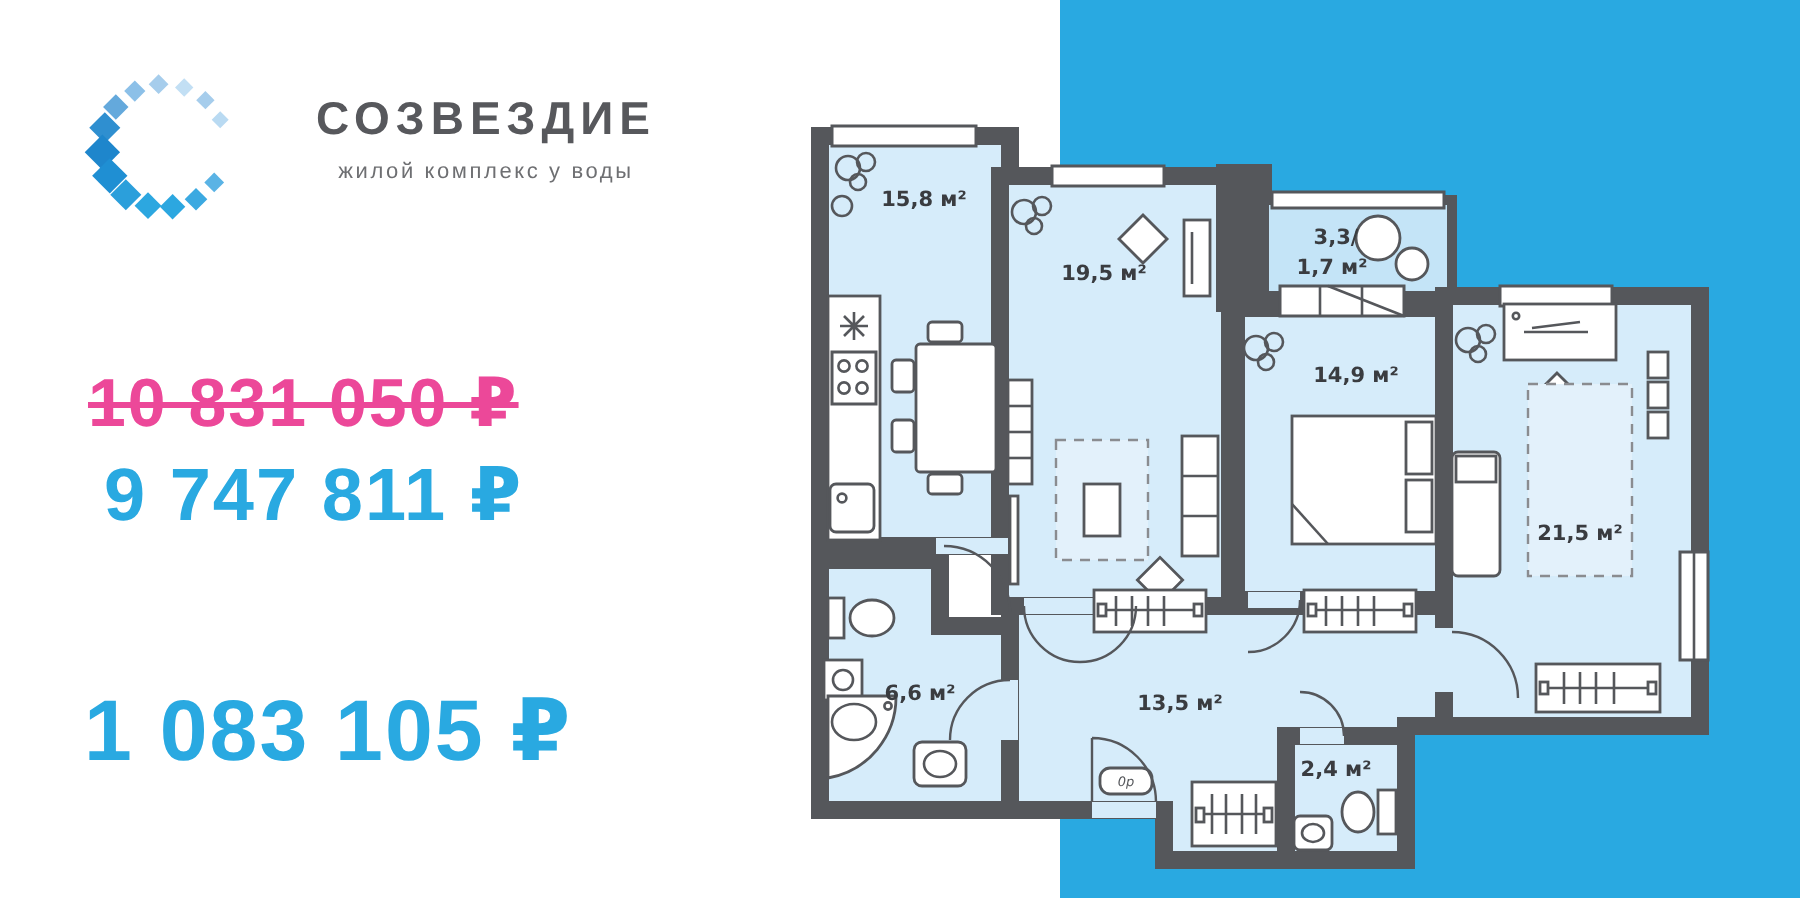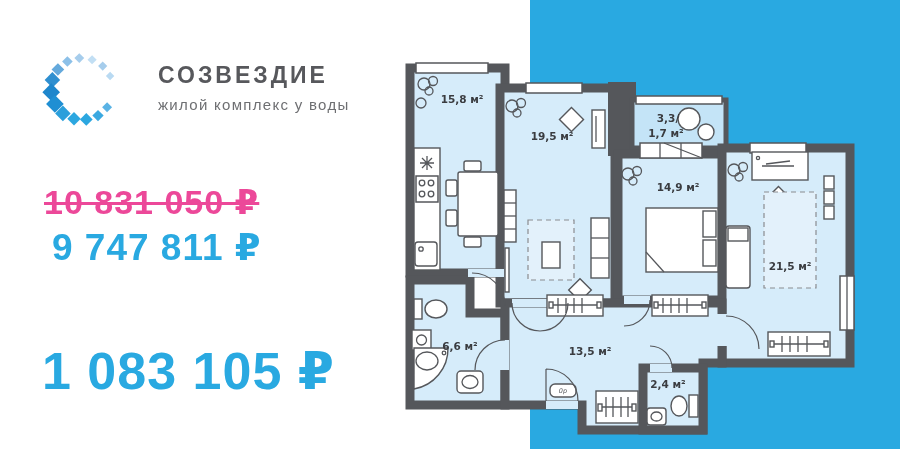--- a/index.html
+++ b/index.html
@@ -2,33 +2,33 @@
 <html><head>
 <meta charset="utf-8">
 <style>
   html,body{margin:0;padding:0;background:#e8e8e8;}
   *{box-sizing:border-box;}
   #stage{position:relative;width:900px;height:449px;background:#ffffff;overflow:hidden;
          font-family:"Liberation Sans","DejaVu Sans",sans-serif;}
   
   #blue-panel{position:absolute;left:530px;top:0;width:370px;height:449px;background:#29A9E1;}
   
-  #logo{position:absolute;left:30px;top:34px;width:330px;height:100px;}
+  #logo{position:absolute;left:30px;top:18px;width:330px;height:100px;text-align:center;}
   #logo-icon{position:absolute;left:2px;top:2px;}
   #logo-text{position:absolute;left:128px;top:28px;}
   #logo-title{font-size:23px;font-weight:700;letter-spacing:3px;color:#57585C;}
-  #logo-sub{margin-top:7px;font-size:15px;letter-spacing:1.3px;color:#6E6F72;}
+  #logo-sub{margin-top:7px;font-size:11px;letter-spacing:1.3px;color:#6E6F72;}
   
   #old-price{position:absolute;left:44px;top:182px;font-size:34px;font-weight:700;
              color:#ec4899;text-decoration:line-through;letter-spacing:1px;text-align:center;}
   #new-price{position:absolute;left:52px;top:226px;font-size:37px;font-weight:700;
              color:#29A9E1;letter-spacing:1px;}
   #benefit-label{position:absolute;left:44px;top:303px;font-size:34px;font-weight:700;
              color:#29A9E1;letter-spacing:2px;}
-  #benefit-value{position:absolute;left:42px;top:341px;font-size:52px;font-weight:700;
+  #benefit-value{position:absolute;left:42px;top:341px;font-size:43px;font-weight:700;
              color:#29A9E1;letter-spacing:1px;}
   
   #apt-header{position:absolute;right:36px;top:30px;text-align:right;color:#fff;}
   #apt-type{font-size:21px;font-weight:400;letter-spacing:.5px;}
   #apt-area{font-size:36px;font-weight:700;margin-top:4px;}
   #apt-area sup{font-size:20px;}
   
   #plan{position:absolute;left:400px;top:58px;}
   .room{fill:#D6ECFA;stroke:#55575B;stroke-width:9;}
   .balc{fill:#C4E4F7;stroke:#55575B;stroke-width:5;}

